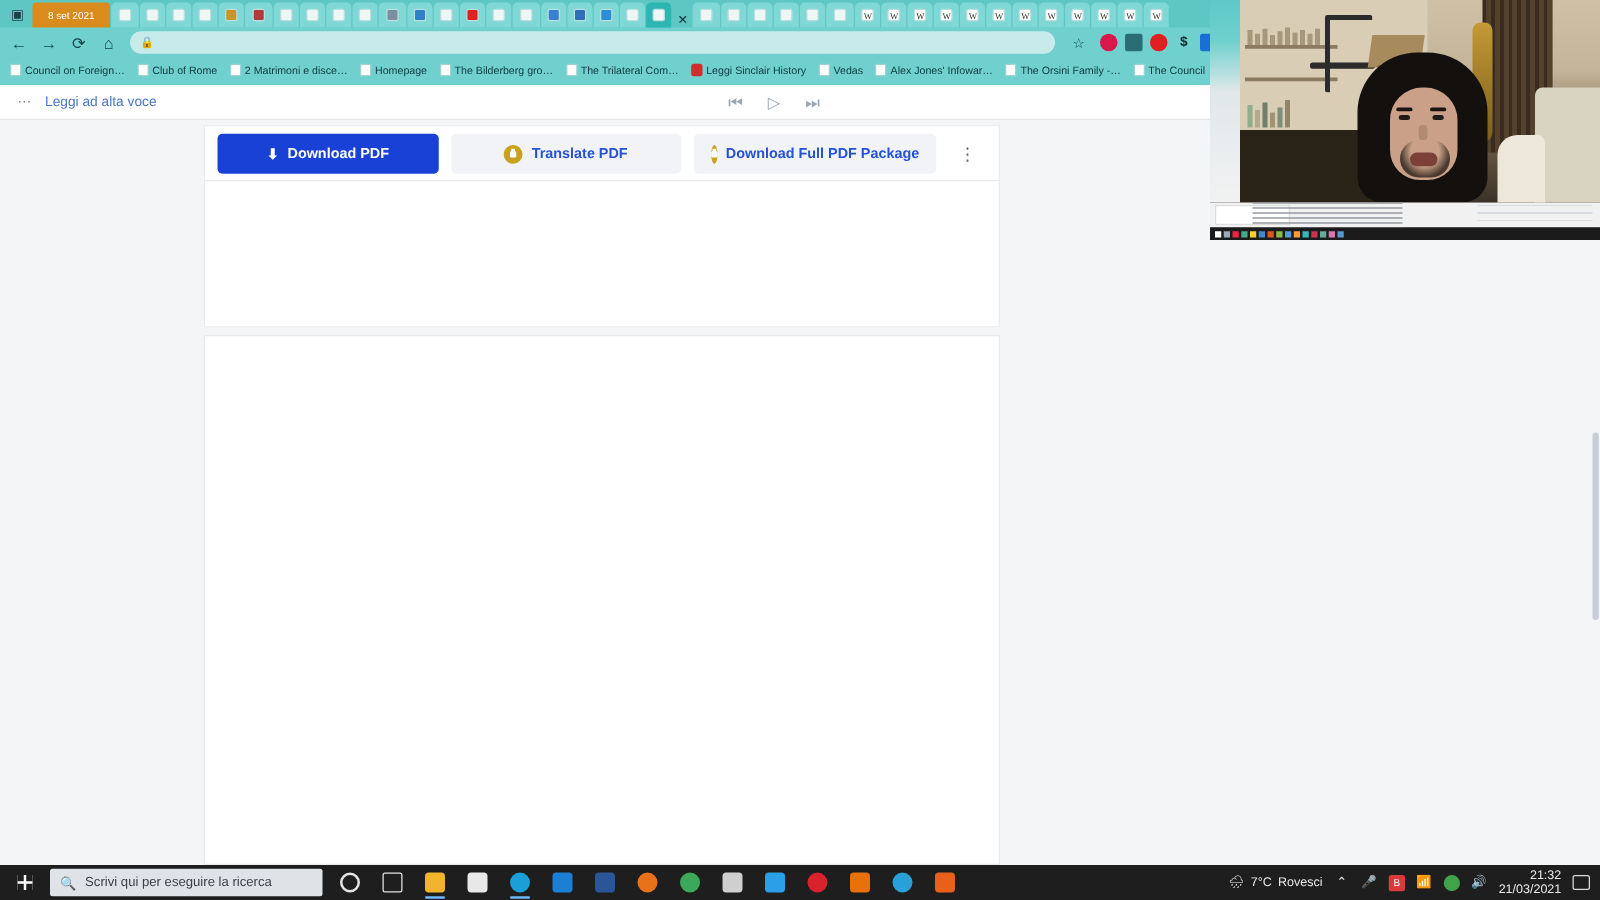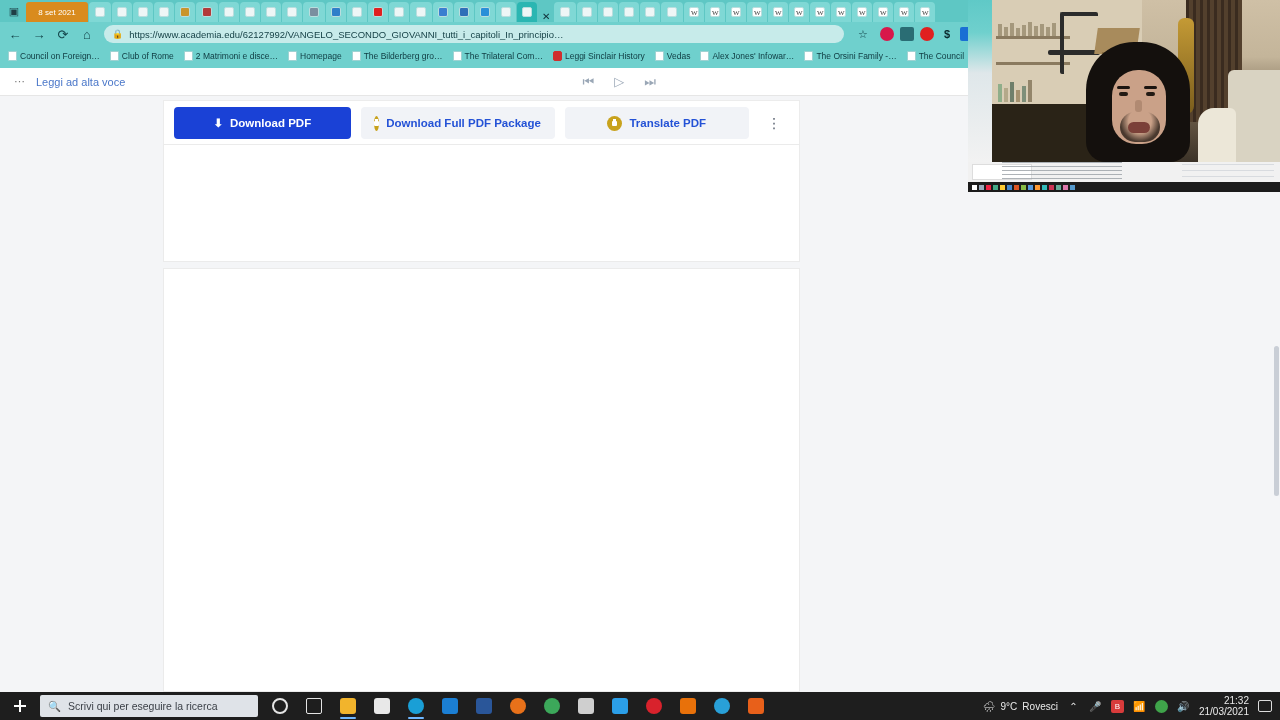--- a/index.html
+++ b/index.html
@@ -350,21 +350,20 @@
         </div>
     </div>
 
     <div class="navbar">
       <div class="nav-btn">←</div>
       <div class="nav-btn">→</div>
       <div class="nav-btn">⟳</div>
       <div class="nav-btn">⌂</div>
       <div class="omnibox">
         <span class="lock">🔒</span>
-        <span class="url">https://www.academia.edu/62127992/VANGELO_SECONDO_GIOVANNI_tutti_i_capitoli_In_principio…</span>
       </div>
       <div class="ext-icons">
         <span class="nav-btn" style="font-size:11px">☆</span>
         <span class="ext" style="background:#d8174a"></span>
         <span class="ext" style="background:#2a6d74;border-radius:2px"></span>
         <span class="ext" style="background:#e02020"></span>
         <span class="ext" style="background:transparent;color:#0b2a2e;font-size:11px;font-weight:bold;text-align:center;line-height:14px">$</span>
         <span class="ext" style="background:#1a6fd4;border-radius:2px"></span>
         <span class="ext" style="background:#12343a;border-radius:2px"></span>
         <span class="ext" style="background:#0e4e56;border-radius:3px"></span>
@@ -434,31 +433,31 @@
     </span>
   </div>
 
   <div class="page-bg"></div>
 
   <div class="action-bar">
     <div class="btn btn-primary">
       <span>⬇</span>
       <span>Download PDF</span>
     </div>
+    <div class="btn btn-ghost w2">
+      <span class="lock-badge">
+          <i></i>
+        </span>
+      <span>Translate PDF</span>
+    </div>
     <div class="btn btn-ghost w1">
       <span class="lock-badge">
           <i></i>
         </span>
       <span>Download Full PDF Package</span>
-    </div>
-    <div class="btn btn-ghost w2">
-      <span class="lock-badge">
-          <i></i>
-        </span>
-      <span>Translate PDF</span>
     </div>
     <div class="kebab">⋮</div>
   </div>
 
   <div class="doc-page p1">
     <div class="doc-text" id="doc-p1"></div>
   </div>
   <div class="doc-page p2">
     <div class="doc-text" id="doc-p2"></div>
   </div>
@@ -596,21 +595,21 @@
       <div class="tb-ico">
           <span class="sq" style="background:#29a0d8;border-radius:50%"></span>
         </div>
       <div class="tb-ico">
           <span class="sq" style="background:#e8601a"></span>
         </div>
     </div>
     <div class="tray">
       <span class="weather">
         <span class="tray-ico">🌧</span>
-        <span>9°C</span>
+        <span>7°C</span>
         <span>Rovesci</span>
       </span>
       <span class="tray-ico">⌃</span>
       <span class="tray-ico">🎤</span>
       <span class="tray-ico" style="background:#d83b3b;border-radius:2px;color:#fff;font-size:8px">B</span>
       <span class="tray-ico">📶</span>
       <span class="tray-ico" style="background:#3fa34a;border-radius:50%"></span>
       <span class="tray-ico">🔊</span>
       <span class="clock">
         <div>21:32</div>

